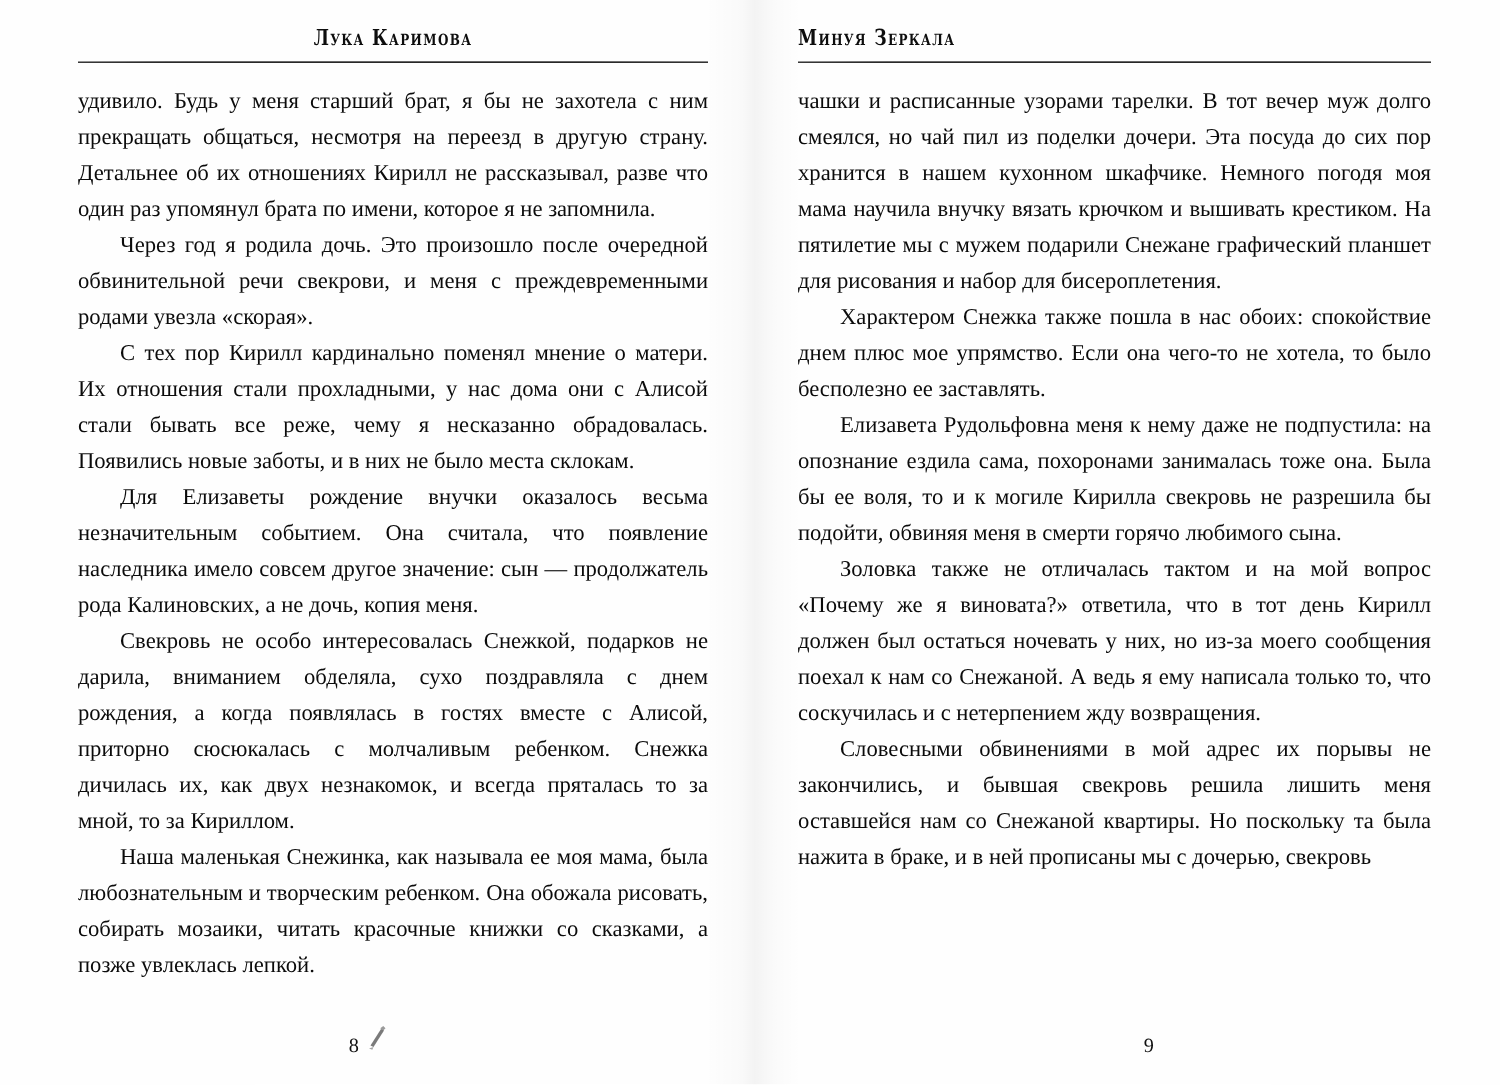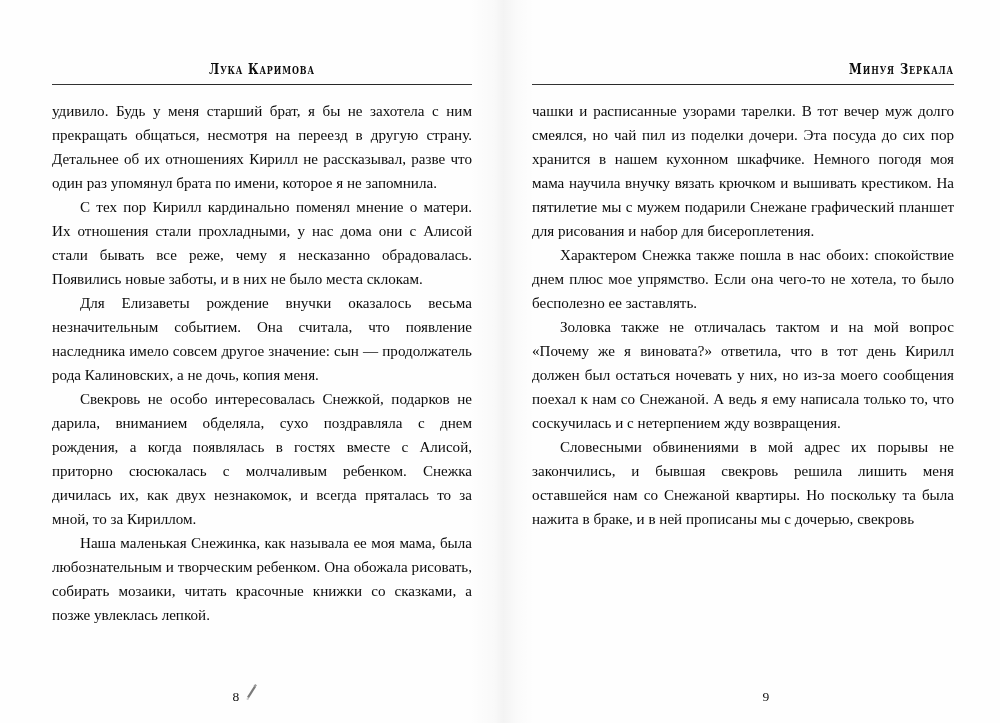--- a/index.html
+++ b/index.html
@@ -51,36 +51,35 @@
   }
   .page-left  { padding: 0 28px 0 52px; }
   .page-right { padding: 0 46px 0 32px; }
 
   .running-head {
     position: relative;
     height: 44px;
     padding-top: 14px;
     box-sizing: border-box;
     text-align: center;
-    margin-top: 43px;
   }
   .running-head .head-title {
     display: inline-block;
     font-family: "DejaVu Serif", "Liberation Serif", serif;
     font-weight: 700;
     font-size: 11.5px;
     letter-spacing: 0.9px;
     font-variant: small-caps;
     text-transform: none;
     color: #0d0d0d;
     transform: scaleY(1.28);
     transform-origin: center top;
   }
   .page-left  .running-head { text-align: center; }
-  .page-right .running-head { text-align: right; }
+  .page-right .running-head { text-align: left; }
 
   .rule {
     position: absolute;
     left: 0;
     right: 0;
     bottom: 2px;
     height: 1px;
     background: #1a1a1a;
     opacity: 0.85;
   }
@@ -146,20 +145,21 @@
 
   <div class="page page-left">
 
     <div class="running-head">
       <span class="head-title">Лука Каримова</span>
       <div class="rule"></div>
     </div>
 
     <div class="column">
       <p class="no-indent">удивило. Будь у меня старший брат, я бы не захотела с ним прекращать общаться, несмотря на переезд в другую страну. Детальнее об их отношениях Кирилл не рассказывал, разве что один раз упомянул брата по имени, которое я не запомнила.</p>
+      <p>Через год я родила дочь. Это произошло после очередной обвинительной речи свекрови, и меня с преждевременными родами увезла «скорая».</p>
       <p>С тех пор Кирилл кардинально поменял мнение о матери. Их отношения стали прохладными, у нас дома они с Алисой стали бывать все реже, чему я несказанно обрадовалась. Появились новые заботы, и в них не было места склокам.</p>
       <p>Для Елизаветы рождение внучки оказалось весьма незначительным событием. Она считала, что появление наследника имело совсем другое значение: сын — продолжатель рода Калиновских, а не дочь, копия меня.</p>
       <p>Свекровь не особо интересовалась Снежкой, подарков не дарила, вниманием обделяла, сухо поздравляла с днем рождения, а когда появлялась в гостях вместе с Алисой, приторно сюсюкалась с молчаливым ребенком. Снежка дичилась их, как двух незнакомок, и всегда пряталась то за мной, то за Кириллом.</p>
       <p>Наша маленькая Снежинка, как называла ее моя мама, была любознательным и творческим ребенком. Она обожала рисовать, собирать мозаики, читать красочные книжки со сказками, а позже увлеклась лепкой.</p>
 
     </div>
 
     <div class="folio">
       <span class="folio-inner">
         <span>8</span>
@@ -175,20 +175,21 @@
   <div class="page page-right">
 
     <div class="running-head">
       <span class="head-title">Минуя Зеркала</span>
       <div class="rule"></div>
     </div>
 
     <div class="column">
       <p class="no-indent">чашки и расписанные узорами тарелки. В тот вечер муж долго смеялся, но чай пил из поделки дочери. Эта посуда до сих пор хранится в нашем кухонном шкафчике. Немного погодя моя мама научила внучку вязать крючком и вышивать крестиком. На пятилетие мы с мужем подарили Снежане графический планшет для рисования и набор для бисероплетения.</p>
       <p>Характером Снежка также пошла в нас обоих: спокойствие днем плюс мое упрямство. Если она чего-то не хотела, то было бесполезно ее заставлять.</p>
+      <p>Елизавета Рудольфовна меня к нему даже не подпустила: на опознание ездила сама, похоронами занималась тоже она. Была бы ее воля, то и к могиле Кирилла свекровь не разрешила бы подойти, обвиняя меня в смерти горячо любимого сына.</p>
       <p>Золовка также не отличалась тактом и на мой вопрос «Почему же я виновата?» ответила, что в тот день Кирилл должен был остаться ночевать у них, но из-за моего сообщения поехал к нам со Снежаной. А ведь я ему написала только то, что соскучилась и с нетерпением жду возвращения.</p>
       <p>Словесными обвинениями в мой адрес их порывы не закончились, и бывшая свекровь решила лишить меня оставшейся нам со Снежаной квартиры. Но поскольку та была нажита в браке, и в ней прописаны мы с дочерью, свекровь</p>
     </div>
 
     <div class="folio">
       <span class="folio-inner">
         <span>9</span>
       </span>
     </div>
   </div>

